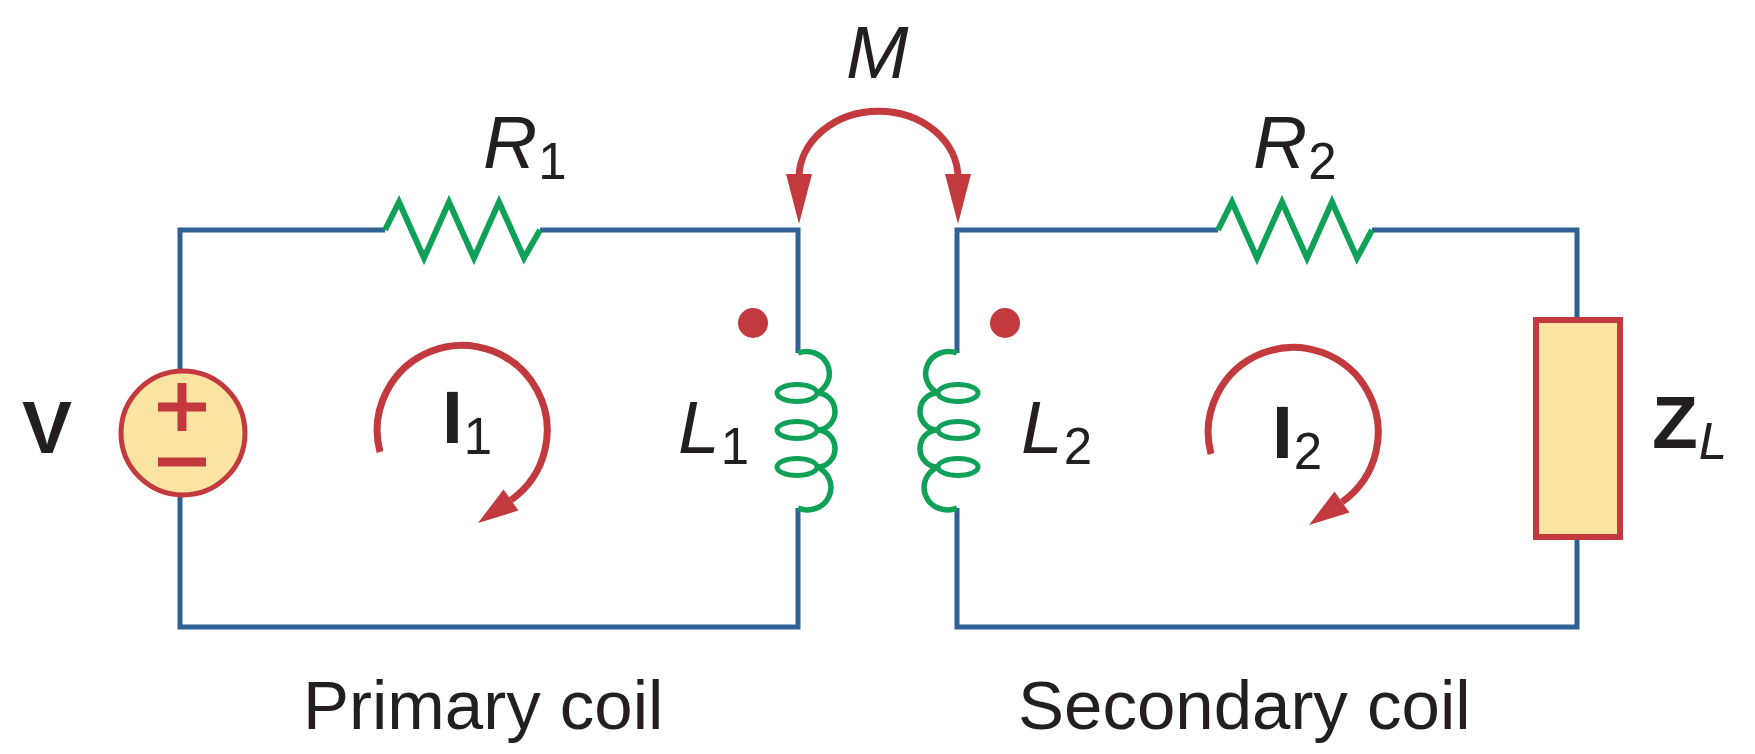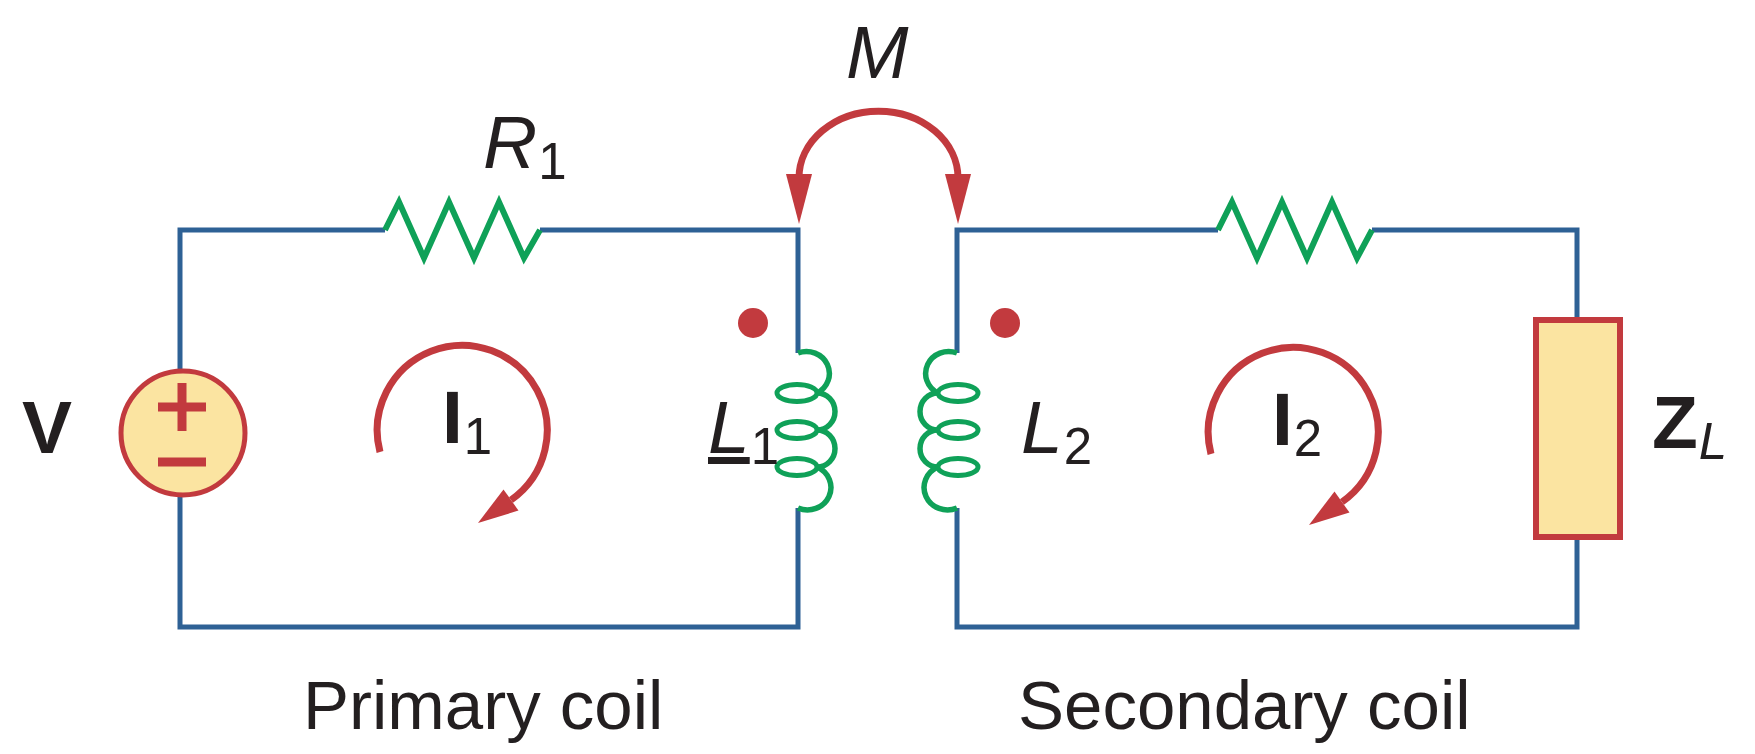--- a/index.html
+++ b/index.html
@@ -98,34 +98,37 @@
   </div>
 
   <div class="lbl ital" style="left:436px;top:105px;margin-left:47px;">
     <span>R</span><span class="sub">1</span>
   </div>
 
   <div class="lbl ital" style="left:846px;top:15px;">
     <span>M</span>
   </div>
 
+  <div class="lbl ital" style="left:1253px;top:105px;">
+    <span>R</span><span class="sub">2</span>
+  </div>
 
-  <div class="lbl ital" style="left:708px;top:390px;text-decoration:underline;">
+  <div class="lbl ital" style="left:678px;top:390px;">
     <span>L</span><span class="sub">1</span>
   </div>
 
   <div class="lbl ital" style="left:1021px;top:390px;">
     <span>L</span><span class="sub">2</span>
   </div>
 
   <div class="lbl bold" style="left:442px;top:380px;text-align:center;">
     <span>I</span><span class="sub">1</span>
   </div>
 
-  <div class="lbl bold" style="left:1272px;top:382px;text-align:right;">
+  <div class="lbl bold" style="left:1272px;top:395px;text-align:right;">
     <span>I</span><span class="sub">2</span>
   </div>
 
   <div class="lbl bold" style="left:1652px;top:385px;">
     <span>Z</span><span class="sub ital-sub">L</span>
   </div>
 
   <div class="caption" style="left:1018px;top:671px;">Secondary coil</div>
 
   <div class="caption" style="left:303px;top:671px;">Primary coil</div>

